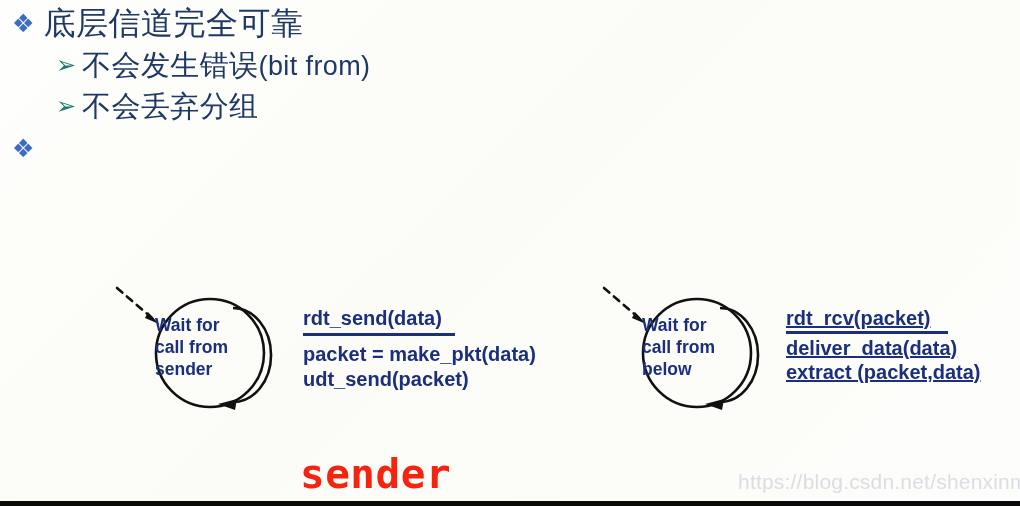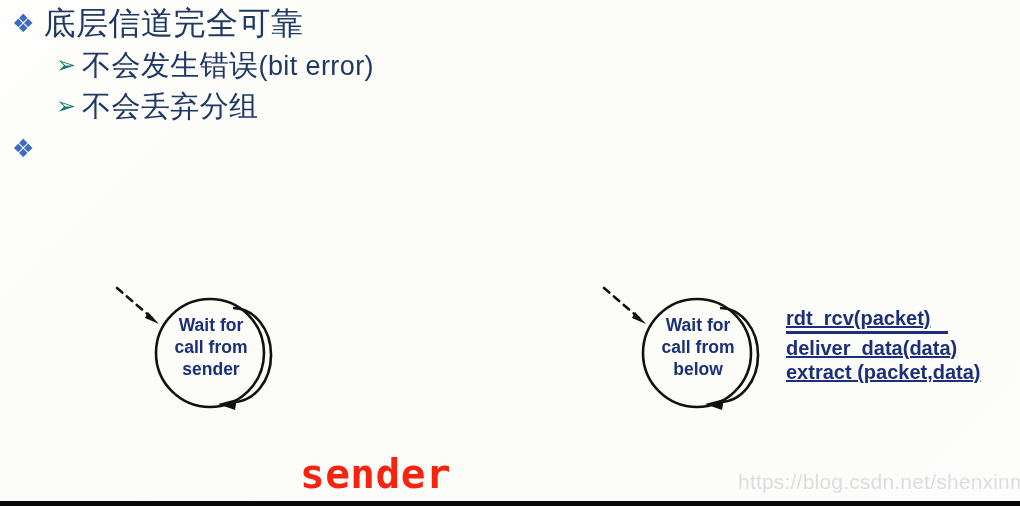--- a/index.html
+++ b/index.html
@@ -96,21 +96,21 @@
   #fsm-receiver{ left: 592px; top: 282px; }
 
   .fsm svg { display: block; }
 
   .state-label {
     position: absolute;
     color: #1b2f7a;
     font-weight: bold;
     font-size: 17.5px;
     line-height: 22px;
-    text-align: center;
+    text-align: left;
     font-family: "Liberation Sans", sans-serif;
     white-space: nowrap;
   }
   #sender-state-label   { left: 50px;  top: 32px; width: 112px; }
   #receiver-state-label { left: 50px;  top: 32px; width: 112px; }
 
   .trans {
     position: absolute;
     color: #1b2f7a;
     font-weight: bold;
@@ -179,21 +179,21 @@
 
   <div class="bullets">
 
     <div class="bullet-row lvl1">
       <span class="marker-diamond">❖</span>
       <span class="text-lvl1">底层信道完全可靠</span>
     </div>
 
     <div class="bullet-row lvl2">
       <span class="marker-arrow">➢</span>
-      <span class="text-lvl2"><span>不会发生错误</span><span class="en">(bit error)</span></span>
+      <span class="text-lvl2"><span>不会发生错误</span><span class="en">(bit from)</span></span>
     </div>
 
     <div class="bullet-row lvl2">
       <span class="marker-arrow">➢</span>
       <span class="text-lvl2">不会丢弃分组</span>
     </div>
 
     <div class="bullet-row lvl1">
       <span class="marker-diamond">❖</span>
     </div>
@@ -215,20 +215,26 @@
 
       <circle cx="105" cy="71" r="54" fill="none" stroke="#111" stroke-width="2.6"></circle>
     </svg>
 
     <div class="state-label" id="sender-state-label">
       <span>Wait for</span><br>
       <span>call from</span><br>
       <span>sender</span>
     </div>
 
+    <div class="trans" id="sender-trans">
+      <span class="event">rdt_send(data)</span>
+      <div class="rule"></div>
+      <span class="action">packet = make_pkt(data)</span>
+      <span class="action">udt_send(packet)</span>
+    </div>
   </div>
 
   <div class="fsm" id="fsm-receiver">
     <svg width="200" height="135" viewBox="0 0 200 135">
       <g>
         <line x1="12" y1="6" x2="47" y2="36" stroke="#111" stroke-width="2.6" stroke-dasharray="7,6" stroke-linecap="round"></line>
         <polygon points="54,42 40,36 43,30" fill="#111"></polygon>
       </g>
       <g>
         <path d="M 128 26 A 34 42 0 1 1 128 120" fill="none" stroke="#111" stroke-width="2.6"></path>

